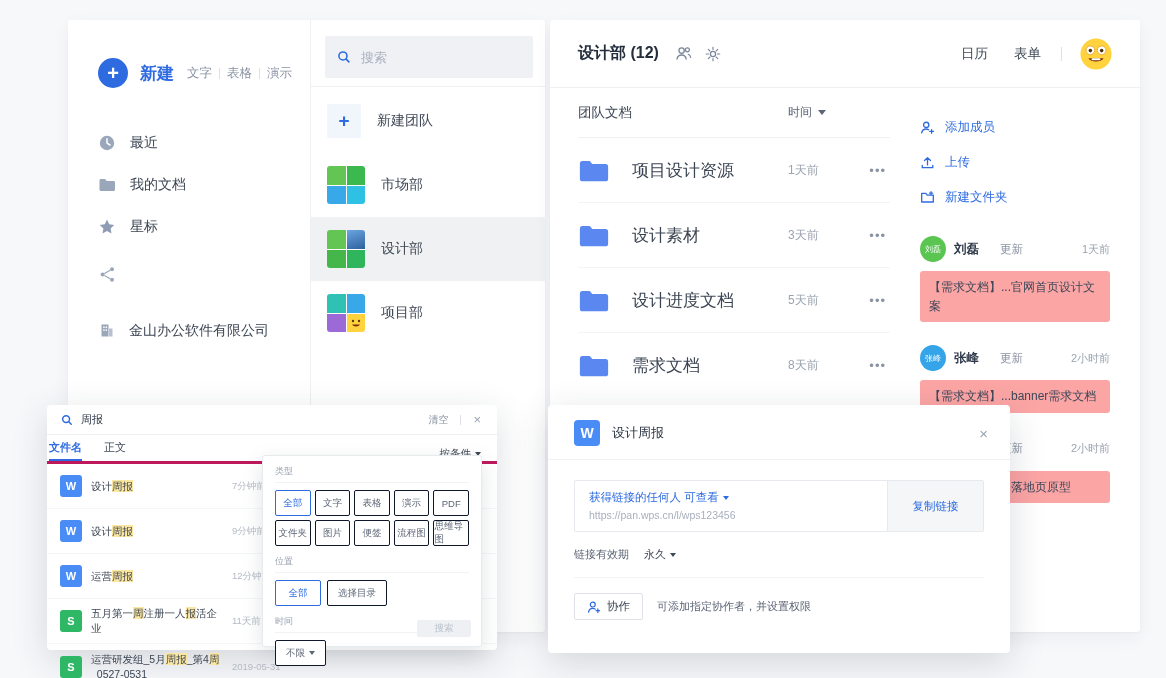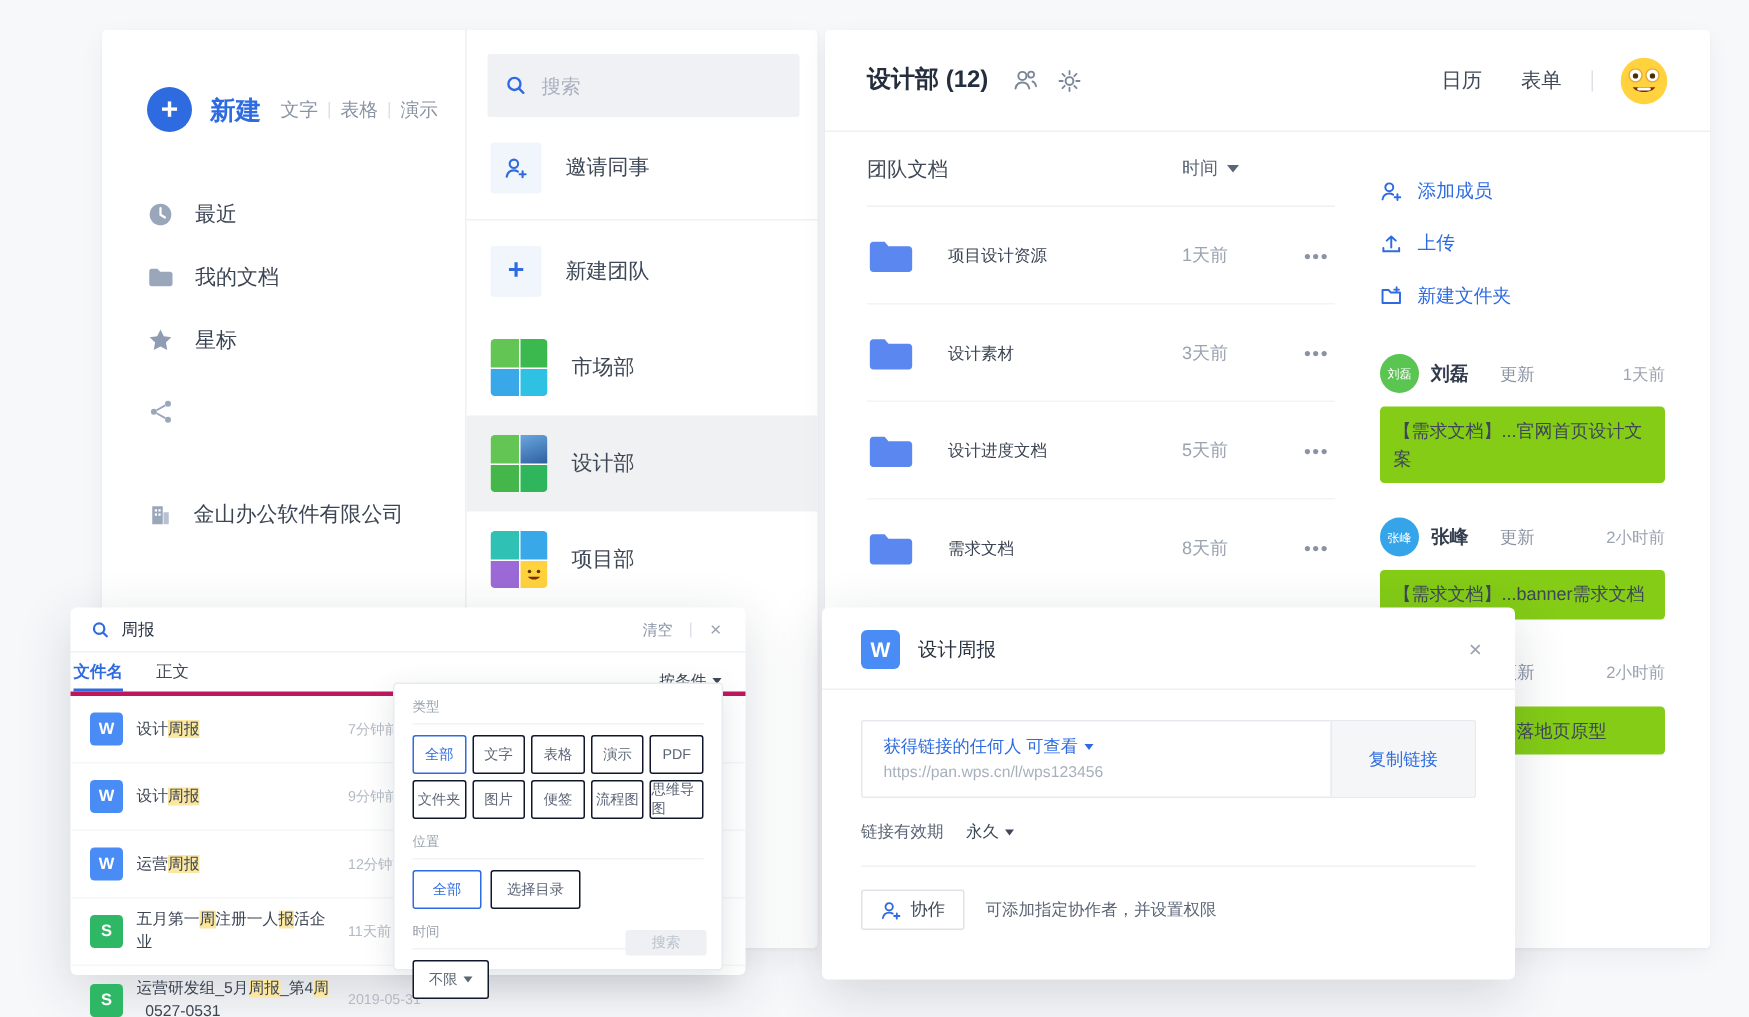--- a/index.html
+++ b/index.html
@@ -17,21 +17,21 @@
   .new-row { display:flex; align-items:center; }
   .plus-circle { width:30px; height:30px; border-radius:50%; background:#2e6be0; color:#fff; display:flex; align-items:center; justify-content:center; font-size:20px; font-weight:bold; line-height:1; }
   .new-label { color:#2e6be0; font-size:17px; font-weight:bold; margin-left:12px; }
   .doc-types { margin-left:13px; font-size:12.5px; color:#8a93a3; display:flex; align-items:center; gap:7px; }
   .doc-types .pipe { height:11px; }
   .nav-items { margin-top:34px; }
   .nav-item { display:flex; align-items:center; height:42px; cursor:pointer; }
   .nav-item .ico { width:18px; display:flex; justify-content:center; }
   .nav-item .lbl { font-size:14px; margin-left:14px; color:#3c4553; }
   .share-item { height:52px; }
-  .company-row { display:flex; align-items:center; margin-top:22px; height:42px; }
+  .company-row { display:flex; align-items:flex-start; margin-top:22px; height:42px; }
   .company-row .lbl { font-size:14px; margin-left:14px; color:#3c4553; }
 
   .teams-col { position:absolute; left:242px; top:0; width:235px; height:100%; border-left:1px solid #eef0f2; }
   .tsearch { margin:16px 12px 0 14px; height:42px; background:#eff1f4; border-radius:2px; display:flex; align-items:center; padding:0 12px; }
   .tsearch input { border:0; background:transparent; outline:none; font-size:13px; color:#3c4553; margin-left:10px; width:150px; }
   .tsearch input::placeholder { color:#a8b0bd; }
   .trow { display:flex; align-items:center; height:52px; padding-left:16px; cursor:pointer; }
   .chip-ico { width:34px; height:34px; border-radius:2px; background:#f1f5fc; display:flex; align-items:center; justify-content:center; }
   .trow .lbl { font-size:14px; margin-left:16px; color:#3f4856; }
   .tdivider { border-top:1px solid #eef0f2; margin-top:8px; padding-top:8px; }
@@ -49,34 +49,34 @@
   .rc-hicon { margin-left:16px; display:flex; align-items:center; cursor:pointer; }
   .rc-right { margin-left:auto; display:flex; align-items:center; }
   .rc-link { font-size:13.5px; color:#3f4856; margin-left:26px; cursor:pointer; }
   .rc-right .pipe { height:14px; margin:0 18px 0 20px; }
   .rc-body { display:flex; padding:0 28px; }
   .docs-col { width:312px; margin-right:30px; }
   .sec-row { height:50px; display:flex; align-items:center; border-bottom:1px solid #eef0f2; position:relative; }
   .sec-title { font-size:13.5px; color:#3f4856; }
   .sort { position:absolute; left:210px; font-size:12px; color:#5c6575; cursor:pointer; }
   .folder-row { height:65px; display:flex; align-items:center; border-bottom:1px solid #f2f4f6; position:relative; cursor:pointer; }
-  .folder-row .fname { font-size:11px; color:#3c4553; margin-left:22px; }
+  .folder-row .fname { font-size:17px; color:#3c4553; margin-left:22px; }
   .folder-row .ftime { position:absolute; left:210px; font-size:12px; color:#9aa3b0; }
   .folder-row .fmore { position:absolute; right:4px; font-size:13px; color:#8a93a3; letter-spacing:1px; cursor:pointer; }
   .side-col { width:190px; padding-top:22px; }
   .action-row { display:flex; align-items:center; height:35px; cursor:pointer; color:#2e6be0; }
   .action-row .lbl { font-size:12.5px; margin-left:10px; }
   .feed { margin-top:20px; }
   .feed-item { margin-bottom:22px; }
   .feed-head { display:flex; align-items:center; height:28px; }
   .favatar { width:26px; height:26px; border-radius:50%; color:#fff; font-size:8px; display:flex; align-items:center; justify-content:center; flex:none; }
   .fname2 { font-size:12.5px; font-weight:bold; color:#323c4d; margin-left:8px; min-width:34px; }
   .faction { font-size:11.5px; color:#8a93a3; margin-left:12px; }
   .ftime2 { font-size:11px; color:#9aa3b0; margin-left:auto; }
-  .doc-box { margin-top:8px; background:#84cc16; border-radius:3px; padding:7px 9px; font-size:12px; color:#3d4757; line-height:1.55; cursor:pointer; }
+  .doc-box { margin-top:8px; background:#fca5a5; border-radius:3px; padding:7px 9px; font-size:12px; color:#3d4757; line-height:1.55; cursor:pointer; }
 
   
   #search-dialog { left:47px; top:405px; width:450px; height:245px; }
   .sd-header { height:30px; display:flex; align-items:center; padding:0 16px 0 14px; border-bottom:1px solid #eef0f2; }
   .sd-header input { border:0; outline:none; font-size:11px; color:#2a3342; margin-left:8px; width:200px; background:transparent; }
   .sd-clear { margin-left:auto; font-size:10px; color:#8a93a3; cursor:pointer; }
   .sd-header .pipe { height:10px; margin:0 12px; }
   .sd-close { font-size:13px; color:#9aa3b0; cursor:pointer; line-height:1; }
   .sd-tabs { height:29px; display:flex; align-items:flex-end; padding:0 16px 0 2px; border-bottom:3px solid #be185d; position:relative; }
   .sd-tab { font-size:11px; color:#3f4856; margin-right:22px; height:100%; display:flex; align-items:center; cursor:pointer; border-bottom:2px solid transparent; }
@@ -190,30 +190,20 @@
 
   <div class="teams-col">
     <div class="tsearch">
       <span>
         <svg width="14" height="14" viewBox="0 0 16 16">
             <circle cx="6.8" cy="6.8" r="4.6" stroke="#2e6be0" stroke-width="1.8" fill="none"></circle>
             <path d="M10.4 10.4l3.2 3.2" stroke="#2e6be0" stroke-width="1.8" stroke-linecap="round"></path>
           </svg>
       </span>
       <input type="text" placeholder="搜索" style="">
-    </div>
-    <div class="trow" style="margin-top:8px;">
-      <span class="chip-ico">
-        <svg width="16" height="16" viewBox="0 0 16 16">
-            <circle cx="6.6" cy="5.2" r="2.8" fill="none" stroke="#2e6be0" stroke-width="1.4"></circle>
-            <path d="M1.8 13.8c.5-2.7 2.4-4.2 4.8-4.2 1 0 1.9.3 2.7.8" fill="none" stroke="#2e6be0" stroke-width="1.4" stroke-linecap="round"></path>
-            <path d="M12.4 10.2v4M10.4 12.2h4" stroke="#2e6be0" stroke-width="1.4" stroke-linecap="round"></path>
-          </svg>
-      </span>
-      <span class="lbl">邀请同事</span>
     </div>
     <div class="tdivider"></div>
     <div class="trow">
       <span class="chip-ico" style="color:#2e6be0;font-size:19px;font-weight:bold;">+</span>
       <span class="lbl">新建团队</span>
     </div>
     <div class="teams-list">
       <div class="team-row">
         <span class="tavatar">
           <span class="tile" style="background: rgb(98, 197, 84);"></span>

